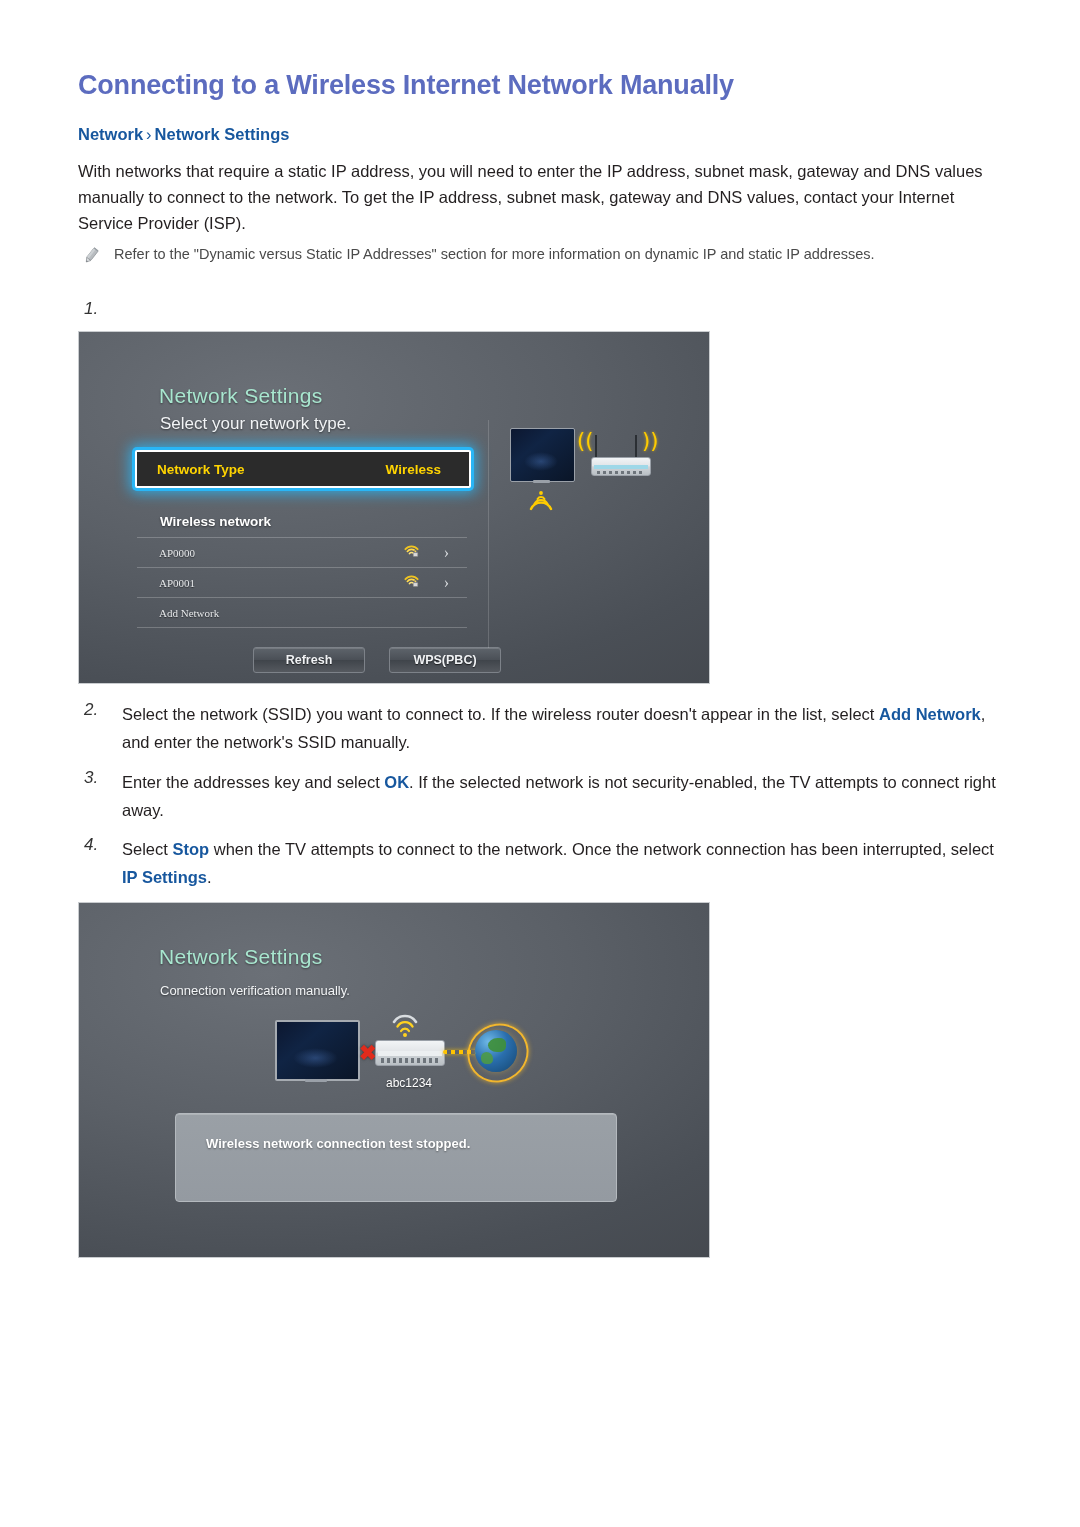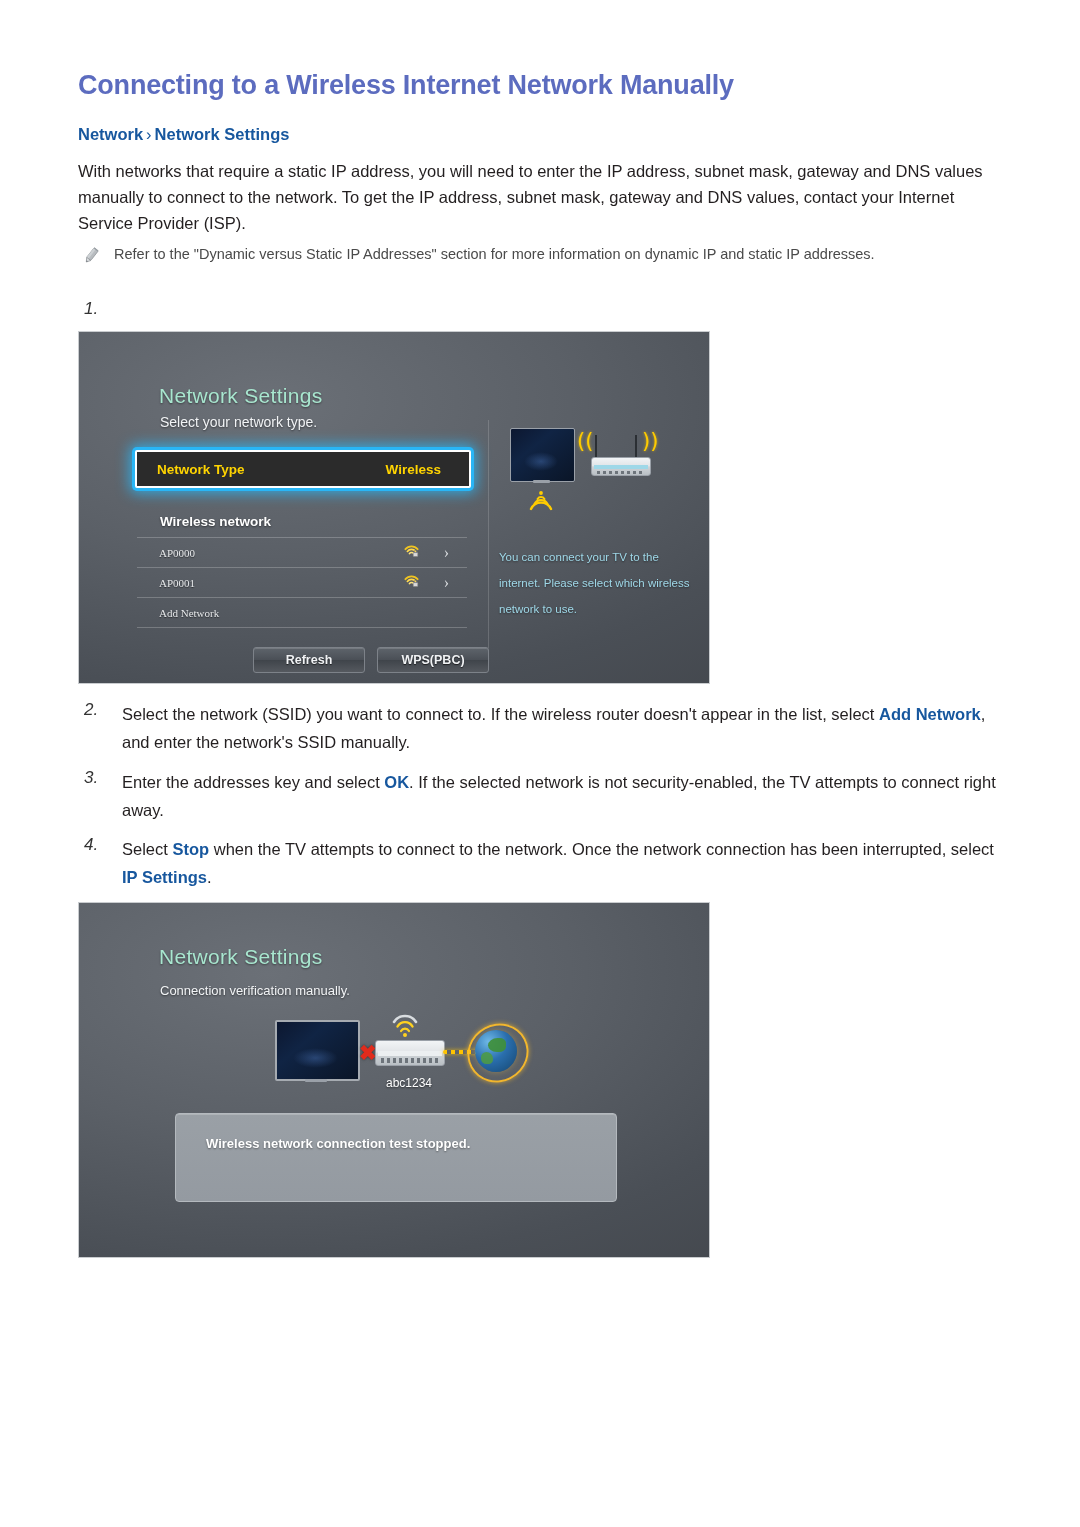--- a/index.html
+++ b/index.html
@@ -122,21 +122,21 @@
   .tv-h1 {
     position: absolute;
     font-size: 21px;
     color: #a8e6cf;
     font-weight: normal;
     letter-spacing: 0.3px;
     text-shadow: 0 1px 2px rgba(0,0,0,.45);
   }
   .tv-sub {
     position: absolute;
-    font-size: 14px;
+    font-size: 17px;
     color: #f2f4f6;
     text-shadow: 0 1px 2px rgba(0,0,0,.5);
   }
 
   
   #s1-title { left: 80px; top: 52px; }
   #s1-sub   { left: 81px; top: 82px; }
 
   .sel-row {
     position: absolute;
@@ -191,21 +191,21 @@
   }
   .netrow .chev {
     position: absolute; right: 18px; top: 50%;
     transform: translateY(-50%);
     color: #d7dadd; font-size: 16px; line-height: 1;
   }
 
   .btn-row1 {
     position: absolute;
     left: 130px; top: 315px;
-    display: flex; gap: 12px; padding-left: 44px;
+    display: flex; gap: 24px; padding-left: 44px;
   }
   .tvbtn {
     min-width: 86px;
     height: 24px;
     padding: 0 12px;
     display: flex; align-items: center; justify-content: center;
     font-size: 12.5px; font-weight: bold;
     color: #f0f2f4;
     border-radius: 3px;
     background: linear-gradient(180deg,#5e646b 0%,#4b5057 48%,#3f444a 50%,#55595f 100%);
@@ -483,21 +483,20 @@
 
     <div class="ant" style="left:516px; top:103px; height:24px;"></div>
     <div class="ant" style="left:556px; top:103px; height:24px;"></div>
     <div class="router" style="left:512px; top:125px;">
       <div class="band"></div>
       <div class="ports"></div>
     </div>
     <div class="arc-l" style="left:498px; top:99px;">((</div>
     <div class="arc-r" style="left:563px; top:99px;">))</div>
 
-    <div class="side-text">You can connect your TV to the internet. Please select which wireless network to use.</div>
   </div>
 
   <div class="step" id="step2">
     <div class="step-num">2.</div>
     <div class="step-body">
       <span>Select the network (SSID) you want to connect to. If the wireless router doesn't appear in the list, select </span><span class="kw">Add Network</span><span>, and enter the network's SSID manually.</span>
     </div>
   </div>
 
   <div class="step" id="step3">

